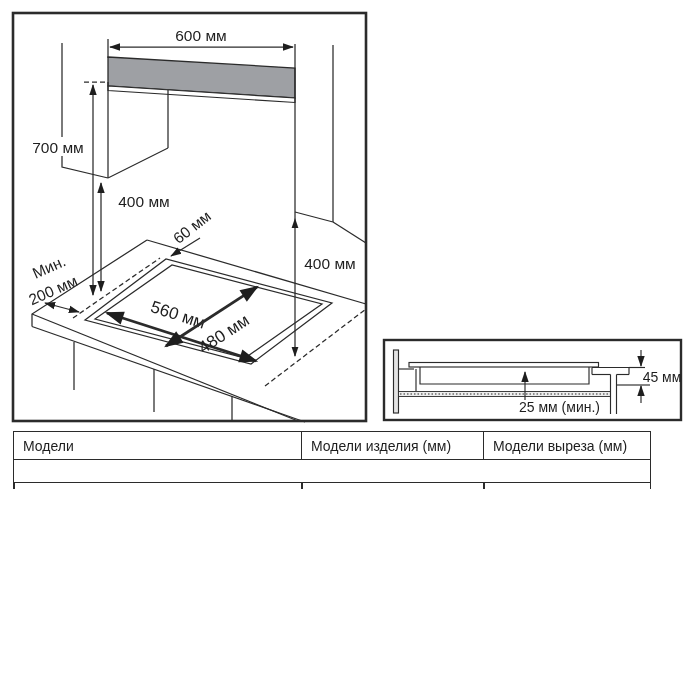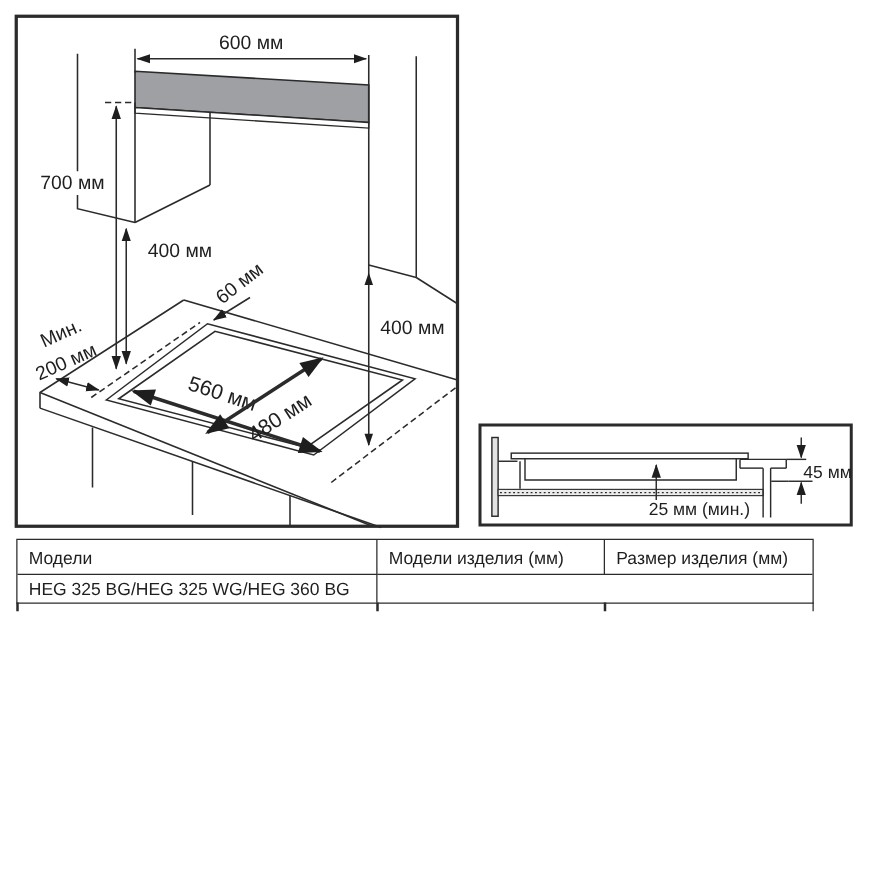--- a/index.html
+++ b/index.html
@@ -164,21 +164,20 @@
     <g>
       <line x1="525" y1="400" x2="525" y2="372" marker-end="url(#mA)"></line>
       <text class="sec-label" x="519" y="407" text-anchor="start" dominant-baseline="central" stroke="none" fill="#1e1e1e">25 мм (мин.)</text>
     </g>
   </g>
 </svg>
 
 <div class="spec-table">
   <div class="spec-cell hdr c0">Модели</div>
   <div class="spec-cell hdr c1">Модели изделия (мм)</div>
-  <div class="spec-cell hdr c2">Размер изделия (мм)</div>
-  <div class="spec-cell c0">HEG 325 BG/HEG 325 WG/HEG 360 BG</div>
+  <div class="spec-cell hdr c2">Модели выреза (мм)</div>
 </div>
 <div class="stub" style="left:13px"></div>
 <div class="stub" style="left:301px"></div>
 <div class="stub" style="left:483px"></div>
 <div class="stub" style="left:649.5px"></div>
 
 </div>
 
 </body></html>

